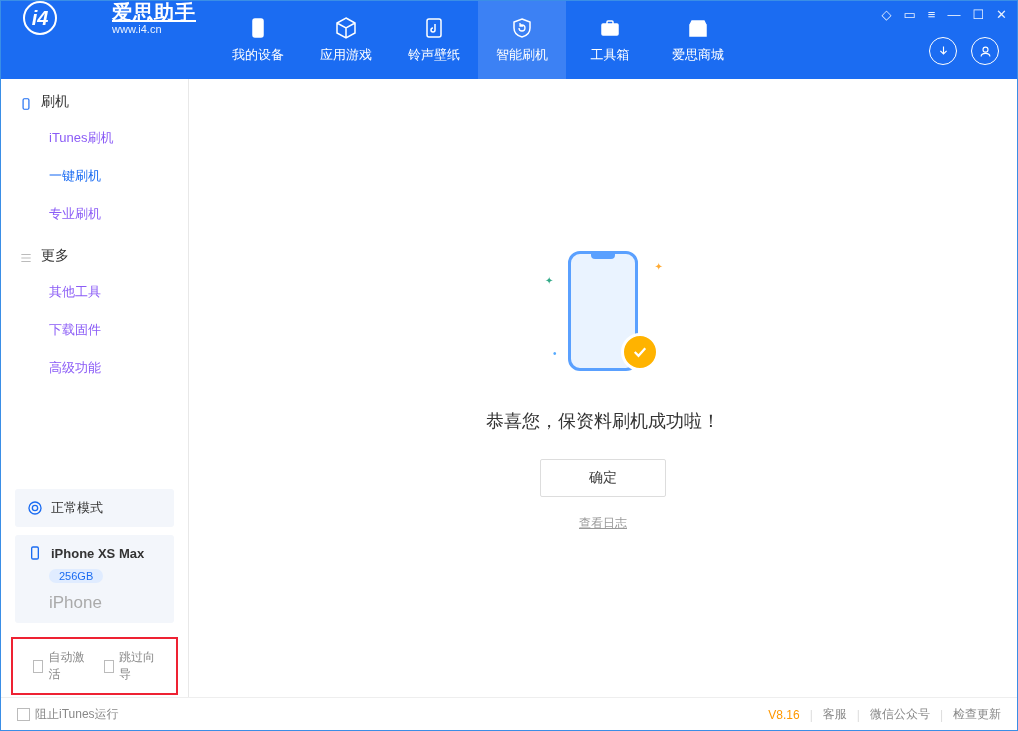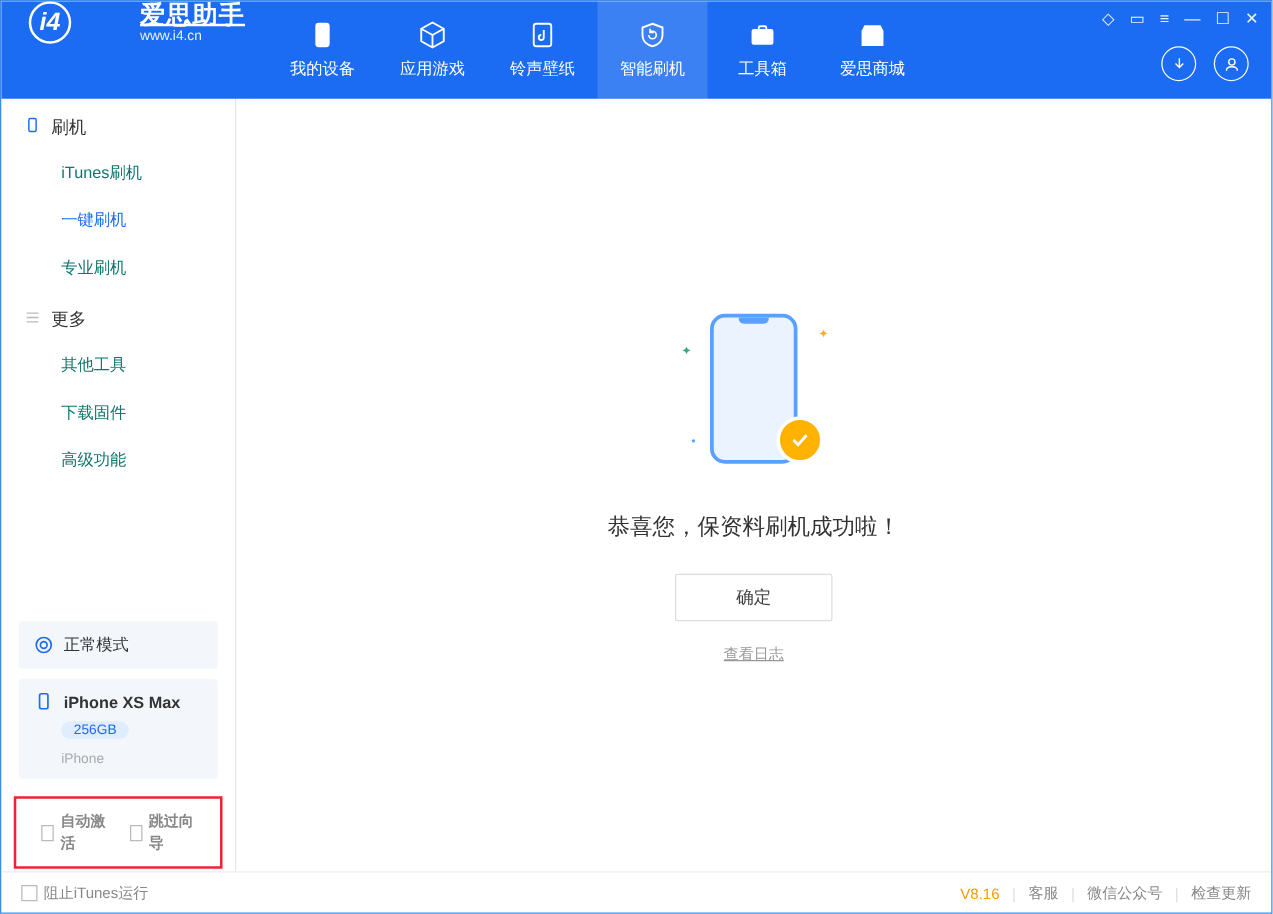--- a/index.html
+++ b/index.html
@@ -21,34 +21,34 @@
 
 .window-controls { position: absolute; right: 10px; top: 6px; display: flex; gap: 12px; font-size: 13px; }
 .window-controls span { cursor: pointer; opacity: 0.9; }
 .header-right-icons { position: absolute; right: 18px; bottom: 14px; display: flex; gap: 14px; }
 .circ-btn { width: 28px; height: 28px; border: 1.5px solid #fff; border-radius: 50%; display: flex; align-items: center; justify-content: center; cursor: pointer; }
 .circ-btn svg { width: 15px; height: 15px; stroke: #fff; fill: none; stroke-width: 1.8; }
 
 
 .body-area { display: flex; height: 618px; }
 .sidebar { width: 188px; border-right: 1px solid #e8e8e8; display: flex; flex-direction: column; }
-.side-group-header { display: flex; align-items: flex-start; padding: 14px 18px 8px; font-size: 14px; color: #333; gap: 8px; }
+.side-group-header { display: flex; align-items: flex-end; padding: 14px 18px 8px; font-size: 14px; color: #333; gap: 8px; }
 .side-group-header .gicon { width: 14px; height: 14px; }
-.side-item { padding: 10px 10px 10px 48px; font-size: 13px; color: #0f766e; cursor: pointer; }
+.side-item { padding: 10px 10px 10px 48px; font-size: 13px; color: #8b5cf6; cursor: pointer; }
 .side-item.active { color: #1b6cf2; }
 
 .device-boxes { margin-top: auto; padding: 8px 14px 0; }
 .dev-box { background: #f3f6fb; border-radius: 3px; padding: 10px 12px; margin-bottom: 8px; font-size: 13px; color: #333; display: flex; align-items: center; gap: 8px; }
 .dev-box.device { flex-direction: row; flex-wrap: wrap; align-items: flex-start; }
 .dev-box .dmain { display: flex; align-items: center; gap: 8px; font-weight: bold; color: #1b6cf2; width: 100%; }
 .dev-box .dmain .dname { color: #333; }
 .storage-badge { background: #e0ecff; color: #1b6cf2; border-radius: 10px; padding: 1px 10px; font-size: 11px; margin-left: 22px; }
-.dev-sub { font-size: 11px; color: #aaa; margin-left: 22px; margin-top: 2px; width: 100%; }
-
-.checkbox-row { border: 2px solid #e23; margin: 6px 10px 2px; padding: 10px 20px; display: flex; gap: 18px; font-size: 12px; color: #888; font-weight: bold; }
+.dev-sub { font-size: 17px; color: #aaa; margin-left: 22px; margin-top: 2px; width: 100%; }
+
+.checkbox-row { border: 2px solid #e23; margin: 6px 10px 2px; padding: 10px 20px; display: flex; gap: 18px; font-size: 12px; color: #888; }
 .chk { display: flex; align-items: center; gap: 5px; cursor: pointer; }
 .chk-box { width: 13px; height: 13px; border: 1px solid #bbb; background: #fff; }
 
 
 .main { flex: 1; display: flex; flex-direction: column; align-items: center; justify-content: center; position: relative; }
 .success-illus { position: relative; width: 140px; height: 140px; margin-bottom: 24px; }
 .phone-shape { width: 70px; height: 120px; border: 3px solid #5aa0ff; border-radius: 12px; background: #eaf3ff; position: absolute; left: 35px; top: 6px; }
 .phone-shape .notch { width: 24px; height: 5px; background: #5aa0ff; border-radius: 0 0 4px 4px; position: absolute; top: 0; left: 50%; transform: translateX(-50%); }
 .check-badge { position: absolute; width: 38px; height: 38px; background: #ffb300; border-radius: 50%; right: 14px; bottom: 14px; display: flex; align-items: center; justify-content: center; border: 3px solid #fff; }
 .check-badge svg { width: 18px; height: 18px; stroke: #fff; stroke-width: 3; fill: none; }

